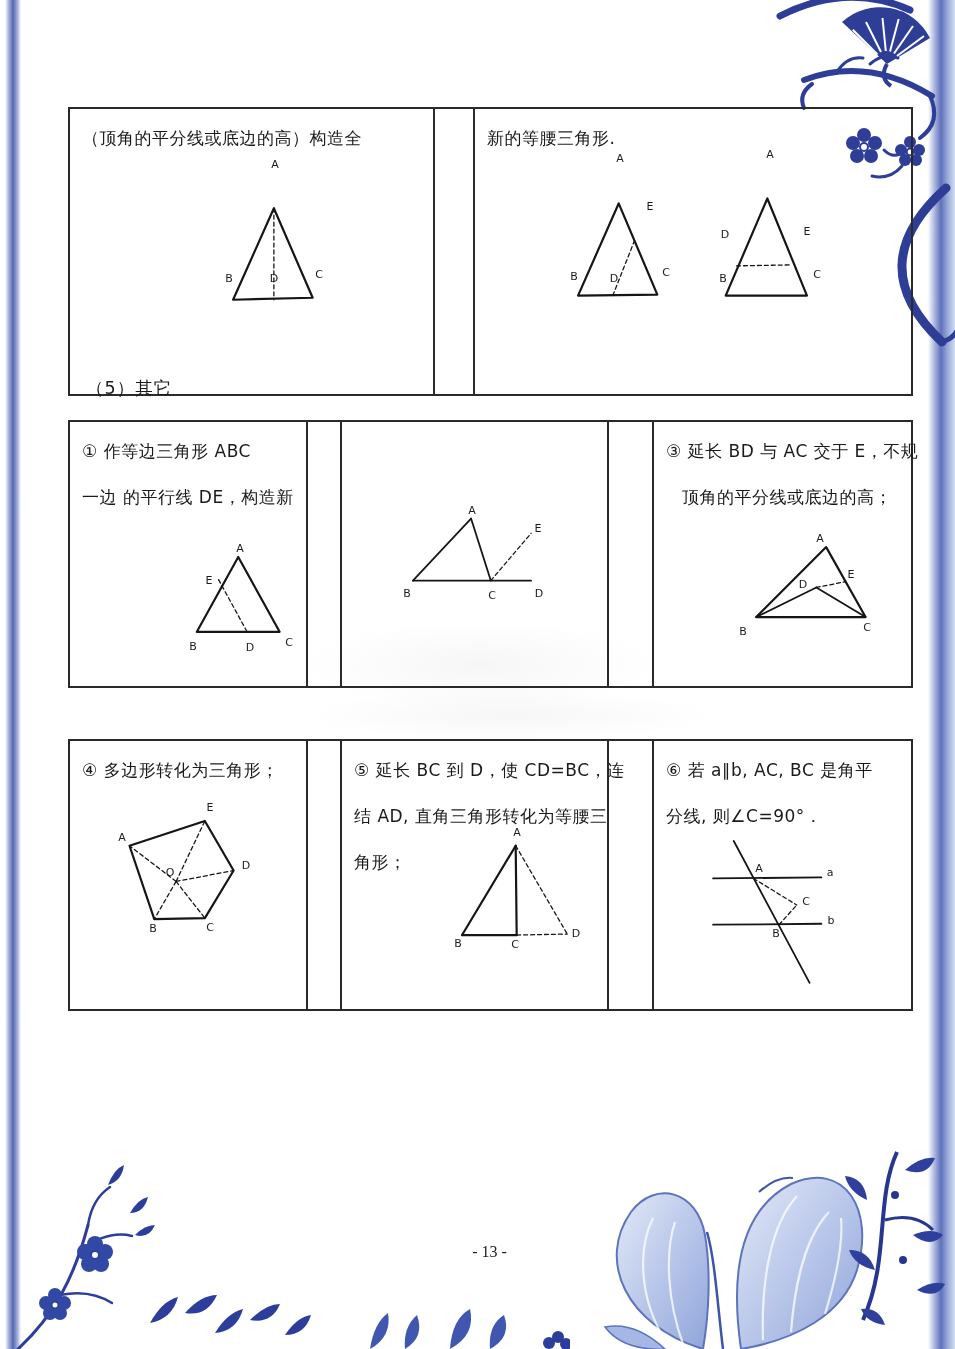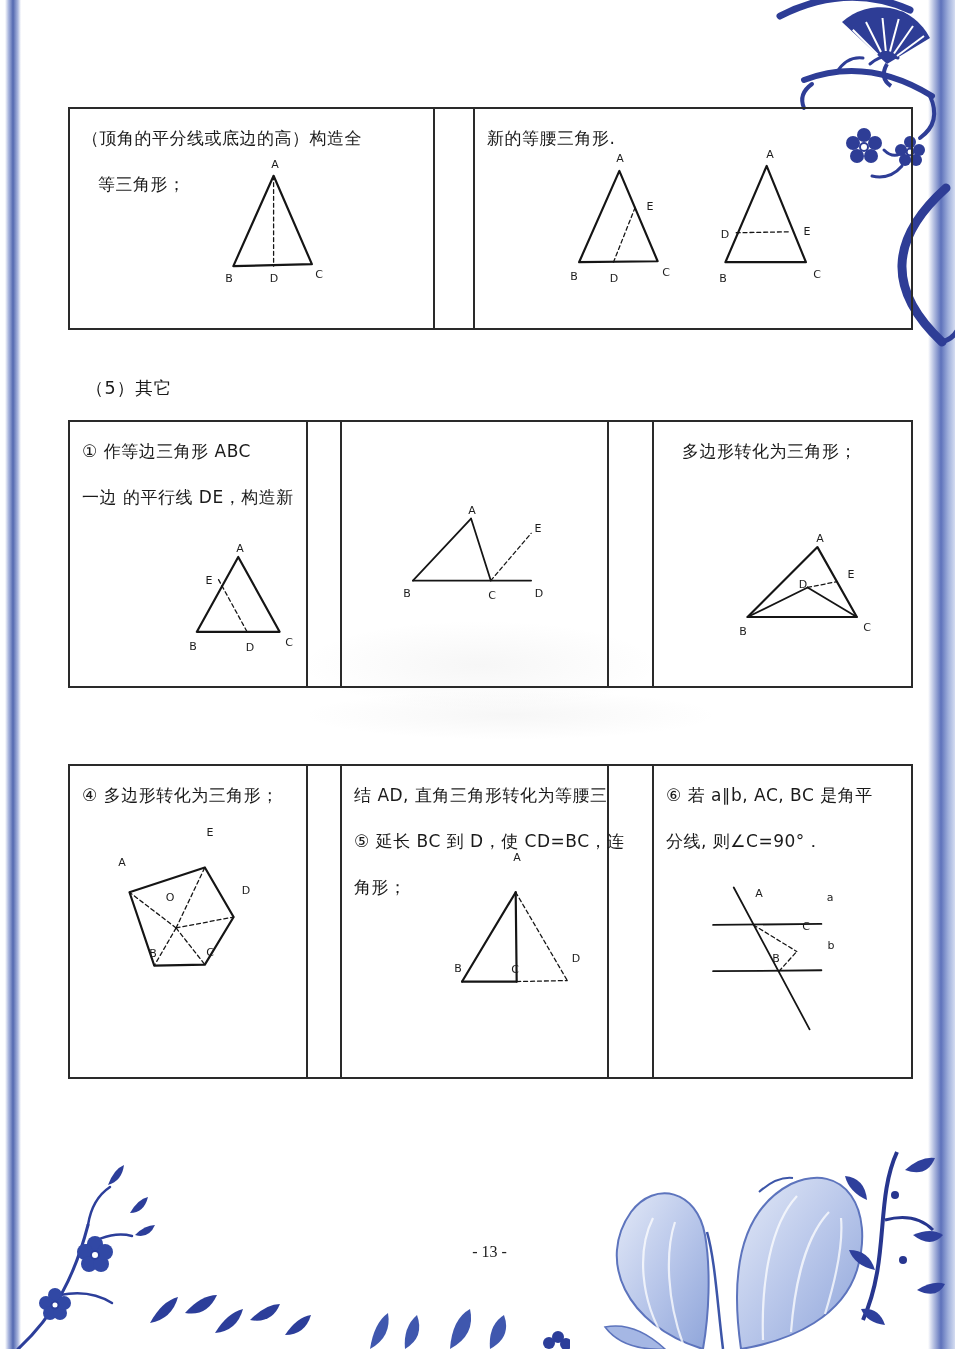--- a/index.html
+++ b/index.html
@@ -12,23 +12,23 @@
   .deco{position:absolute;z-index:2;pointer-events:none;}
   .deco-topright{left:752px;top:0;width:203px;height:365px;}
   .deco-bottomleft{left:0;top:1155px;width:330px;height:194px;}
   .deco-bottomcenter{left:330px;top:1285px;width:240px;height:64px;}
   .deco-bottomright{left:545px;top:1140px;width:410px;height:209px;}
   .smudge{position:absolute;z-index:0;background:radial-gradient(ellipse,rgba(110,110,110,.06),rgba(110,110,110,0) 70%);}
   .tbl{position:absolute;left:68px;width:845px;display:grid;z-index:3;
        border:2px solid #2a2a2a;box-sizing:border-box;background:transparent;}
   .tbl .cell{position:relative;border-right:2px solid #2a2a2a;box-sizing:border-box;}
   .tbl .cell:last-child{border-right:none;border-radius:17px;}
-  .t1{top:107px;height:223px;grid-template-columns:365px 40px auto;}
+  .t1{top:107px;height:289px;grid-template-columns:365px 40px auto;}
   .t2{top:420px;height:268px;grid-template-columns:238px 34px 267px 45px auto;}
-  .t3{top:739px;height:315px;grid-template-columns:238px 34px 267px 45px auto;margin-top:25px;}
+  .t3{top:739px;height:272px;grid-template-columns:238px 34px 267px 45px auto;}
   .txt{position:relative;z-index:2;padding:6px 10px 0 12px;font-size:17px;letter-spacing:.5px;}
   .tline{height:46px;line-height:46px;white-space:nowrap;}
   .indent{text-indent:16px;}
   .diagram{position:absolute;inset:0;z-index:1;}
   .diagram svg{position:absolute;inset:0;width:100%;height:100%;}
   .vlabel{position:absolute;transform:translate(-50%,-50%);font-size:11px;color:#1c1c1c;
           font-family:"DejaVu Sans",sans-serif;white-space:nowrap;}
   .heading{position:absolute;left:86px;top:376px;font-size:17.5px;letter-spacing:1px;z-index:3;}
   .pagenum{position:absolute;left:0;top:1243px;width:100%;text-align:center;
            font-family:"Liberation Serif",serif;font-size:16px;color:#222;z-index:3;padding-left:12px;}
@@ -175,21 +175,20 @@
       </g>
       <circle cx="350" cy="55" r="4" fill="#27368f"></circle>
         <circle cx="358" cy="120" r="4" fill="#27368f"></circle>
     </g>
   </svg>
 
   <div class="tbl t1">
     <div class="cell">
       <div class="txt">
         <div class="tline">（顶角的平分线或底边的高）构造全</div>
-        <div class="tline indent">等三角形；</div>
       </div>
       <div class="diagram">
         <svg viewBox="0 0 365 223">
           <polygon class="dsolid" points="205,68 164,160 244,158"></polygon>
           <line class="ddash" x1="205" y1="68" x2="205" y2="160"></line>
         </svg>
       <span class="vlabel" style="left: 205px; top: 55px;">A</span>
           <span class="vlabel" style="left: 159px; top: 169px;">B</span>
           <span class="vlabel" style="left: 249px; top: 165px;">C</span>
           <span class="vlabel" style="left: 204px; top: 169px;">D</span>
@@ -253,21 +252,22 @@
       <span class="vlabel" style="left: 130px; top: 88px;">A</span>
           <span class="vlabel" style="left: 65px; top: 171px;">B</span>
           <span class="vlabel" style="left: 150px; top: 173px;">C</span>
           <span class="vlabel" style="left: 197px; top: 171px;">D</span>
           <span class="vlabel" style="left: 196px; top: 106px;">E</span>
         </div>
     </div>
     <div class="cell"></div>
     <div class="cell">
       <div class="txt">
-        <div class="tline indent">多边形转化为三角形；</div>
+        <div class="tline">③  延长 BD 与 AC 交于 E，不规</div>
+        <div class="tline indent">顶角的平分线或底边的高；</div>
       </div>
       <div class="diagram">
         <svg viewBox="0 0 261 268">
           <polygon class="dsolid" points="166,127 95,198 206,198"></polygon>
           <line class="dthin" x1="95" y1="198" x2="156" y2="168"></line>
           <line class="dthin" x1="156" y1="168" x2="206" y2="198"></line>
           <line class="ddash" x1="156" y1="168" x2="186" y2="162"></line>
         </svg>
       <span class="vlabel" style="left: 166px; top: 116px;">A</span>
           <span class="vlabel" style="left: 89px; top: 209px;">B</span>
@@ -296,22 +296,22 @@
           <span class="vlabel" style="left: 83px; top: 187px;">B</span>
           <span class="vlabel" style="left: 140px; top: 186px;">C</span>
           <span class="vlabel" style="left: 176px; top: 124px;">D</span>
           <span class="vlabel" style="left: 140px; top: 66px;">E</span>
           <span class="vlabel" style="left: 100px; top: 131px;">O</span>
         </div>
     </div>
     <div class="cell"></div>
     <div class="cell">
       <div class="txt">
+        <div class="tline">⑤ 延长 BC 到 D，使 CD=BC，连</div>
         <div class="tline">结 AD, 直角三角形转化为等腰三</div>
-        <div class="tline">⑤ 延长 BC 到 D，使 CD=BC，连</div>
         <div class="tline">角形；</div>
       </div>
       <div class="diagram">
         <svg viewBox="0 0 267 261">
           <line class="dsolid" x1="175" y1="101" x2="121" y2="191"></line>
           <line class="dsolid" x1="121" y1="191" x2="176" y2="191"></line>
           <line class="dsolid" x1="175" y1="101" x2="176" y2="191"></line>
           <line class="ddash" x1="176" y1="191" x2="227" y2="190"></line>
           <line class="ddash" x1="175" y1="101" x2="227" y2="190"></line>
         </svg>

